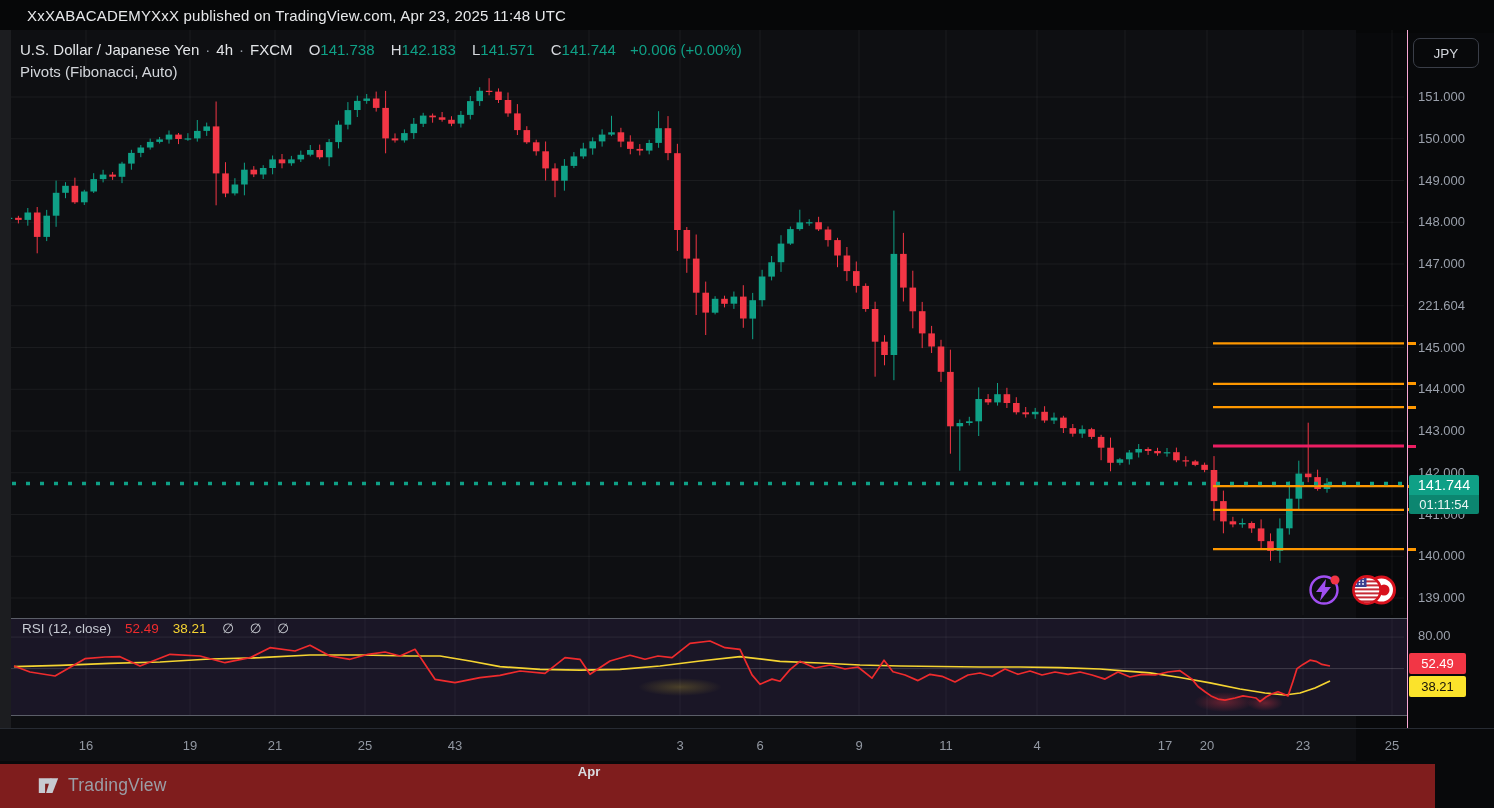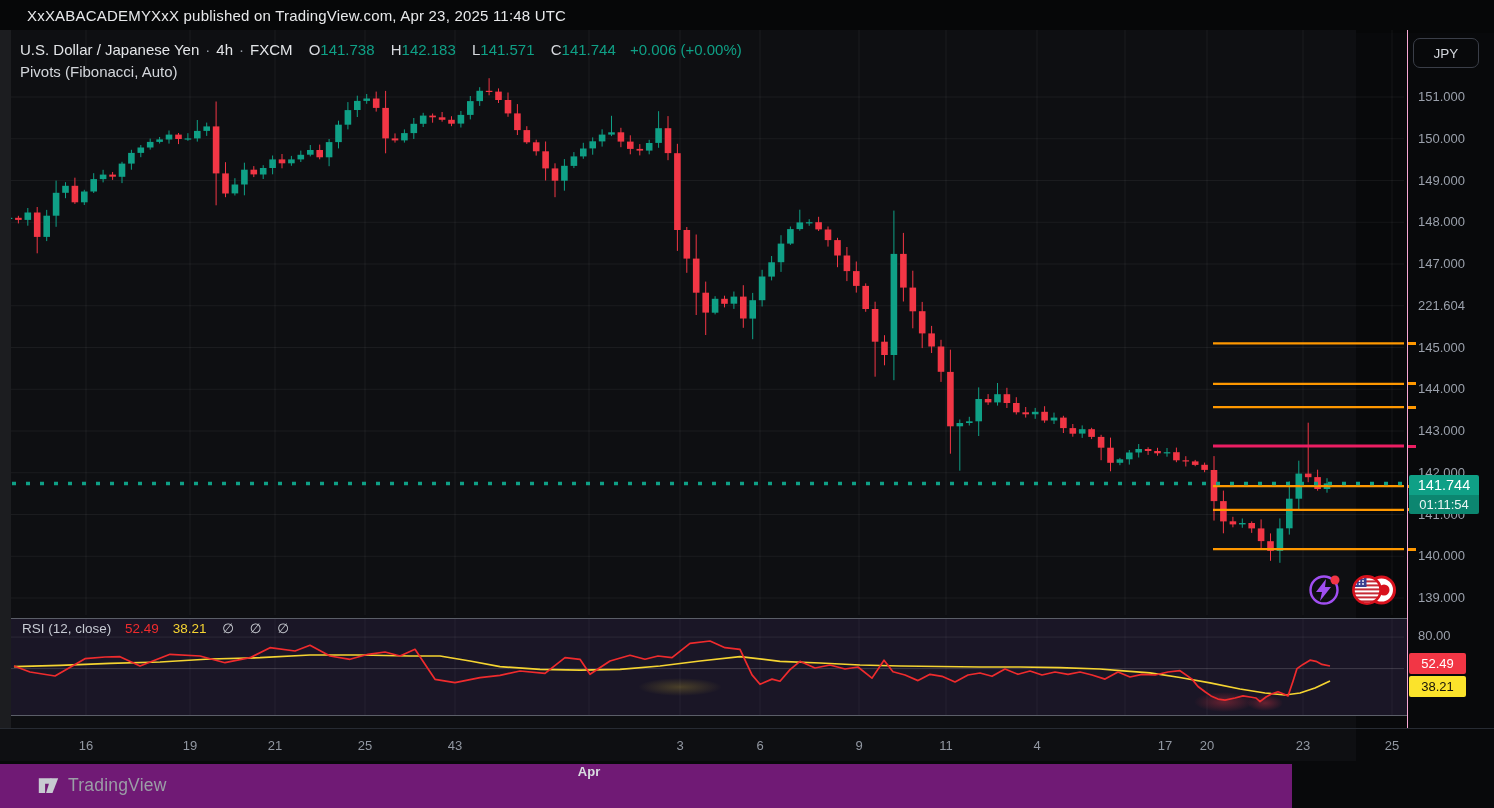--- a/index.html
+++ b/index.html
@@ -34,21 +34,21 @@
              z-index:8;text-align:center;overflow:hidden;}
   .price-tag .p1{font-size:14.5px;color:#fff;line-height:20px;}
   .price-tag .p2{font-size:13px;color:rgba(255,255,255,.92);line-height:19px;background:rgba(0,0,0,.16);}
   .rsi-tag{position:absolute;left:1px;width:57px;height:21px;border-radius:2px;z-index:8;
            display:flex;align-items:center;justify-content:center;font-size:13px;}
   .rsi-tag.red{top:623px;background:var(--tag-red);color:#fff;}
   .rsi-tag.yellow{top:646px;background:var(--tag-yellow);color:#15120a;}
   .rsi80{position:absolute;left:10px;top:598px;font-size:13px;color:#9aa0ab;}
   .pivot-tick{position:absolute;left:0;width:8px;height:3px;}
   .pane-icons{position:absolute;z-index:9;}
-  .bottom-bar{position:absolute;left:0;top:764px;width:1292px;height:44px;background:#701a75;}
+  .bottom-bar{position:absolute;left:0;top:764px;width:1390px;height:44px;background:#7f1d1d;padding-left:45px;}
   .brand{position:absolute;left:36px;top:9px;display:flex;align-items:center;}
   .brand-text{margin-left:8px;font-size:17.5px;font-weight:500;color:#9b9ea6;letter-spacing:.2px;}
 </style>
 </head>
 <body>
 
 <div class="page">
 
   <div class="wm-bar">
     <div class="wm-text">XxXABACADEMYXxX published on TradingView.com, Apr 23, 2025 11:48 UTC</div>

